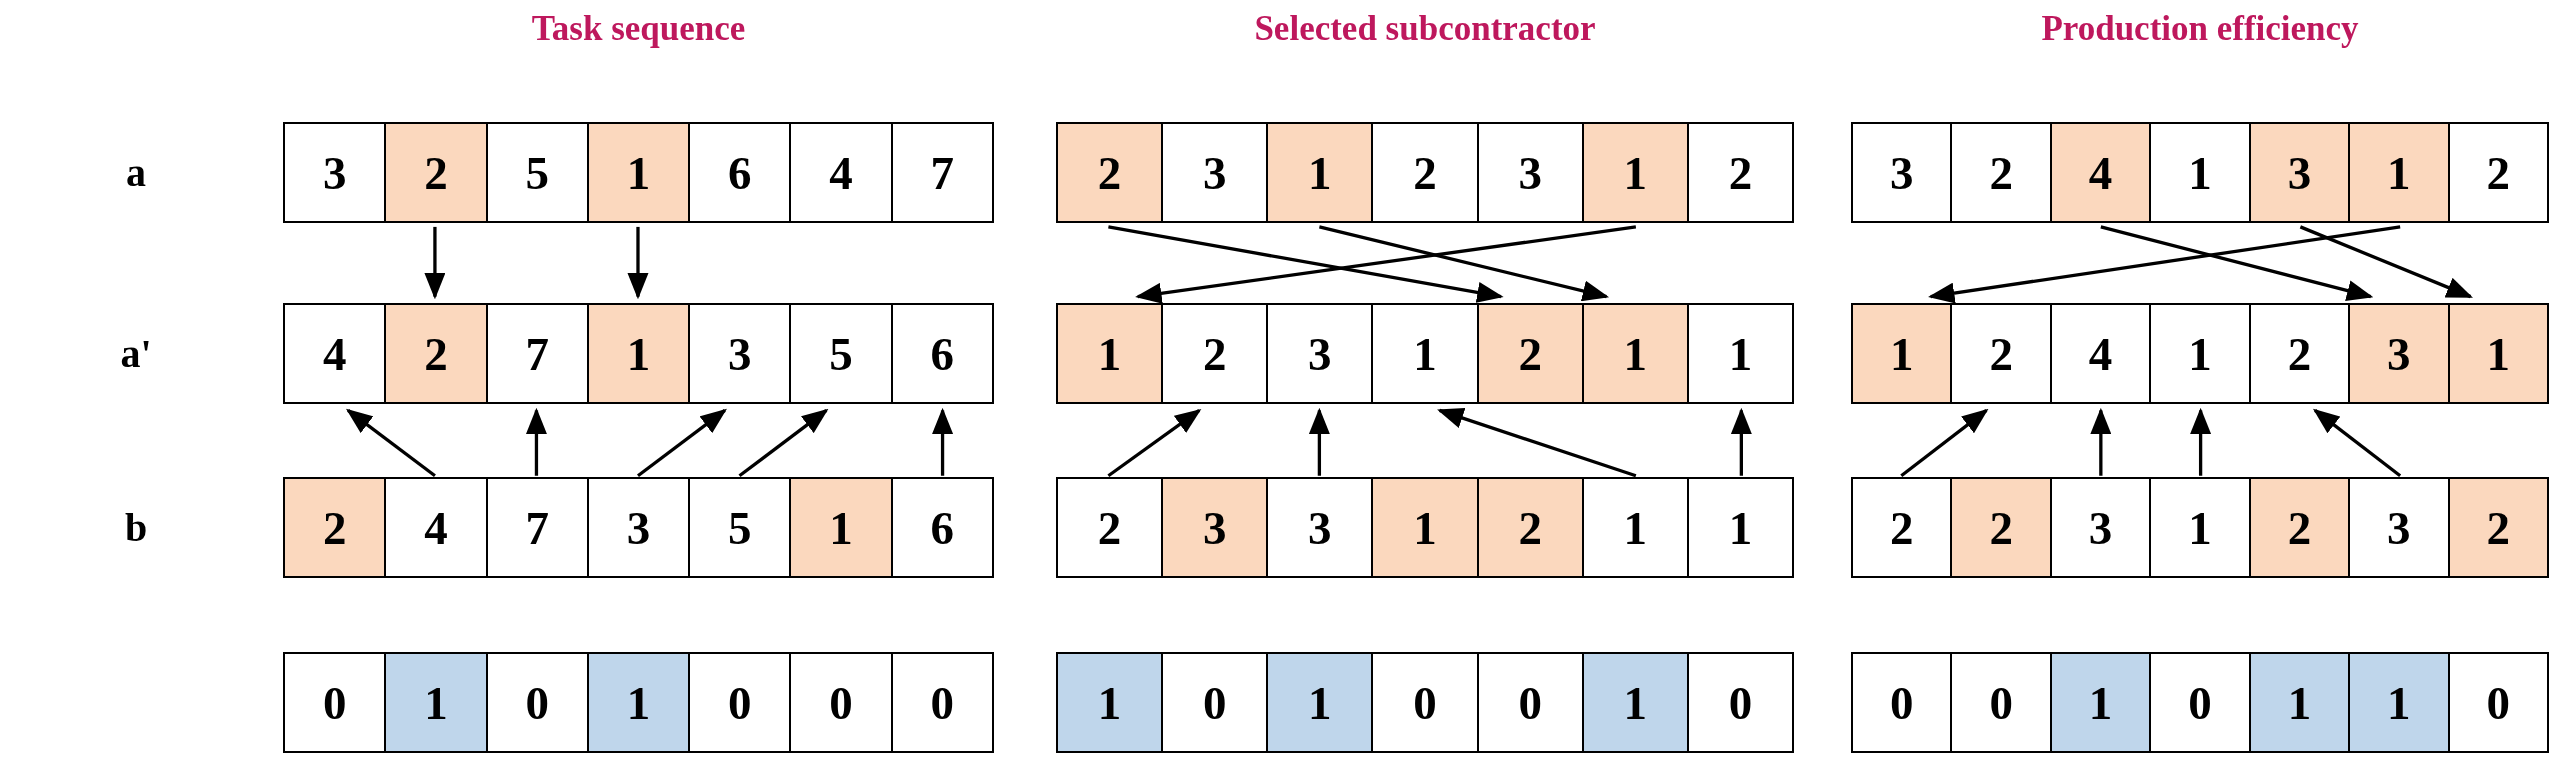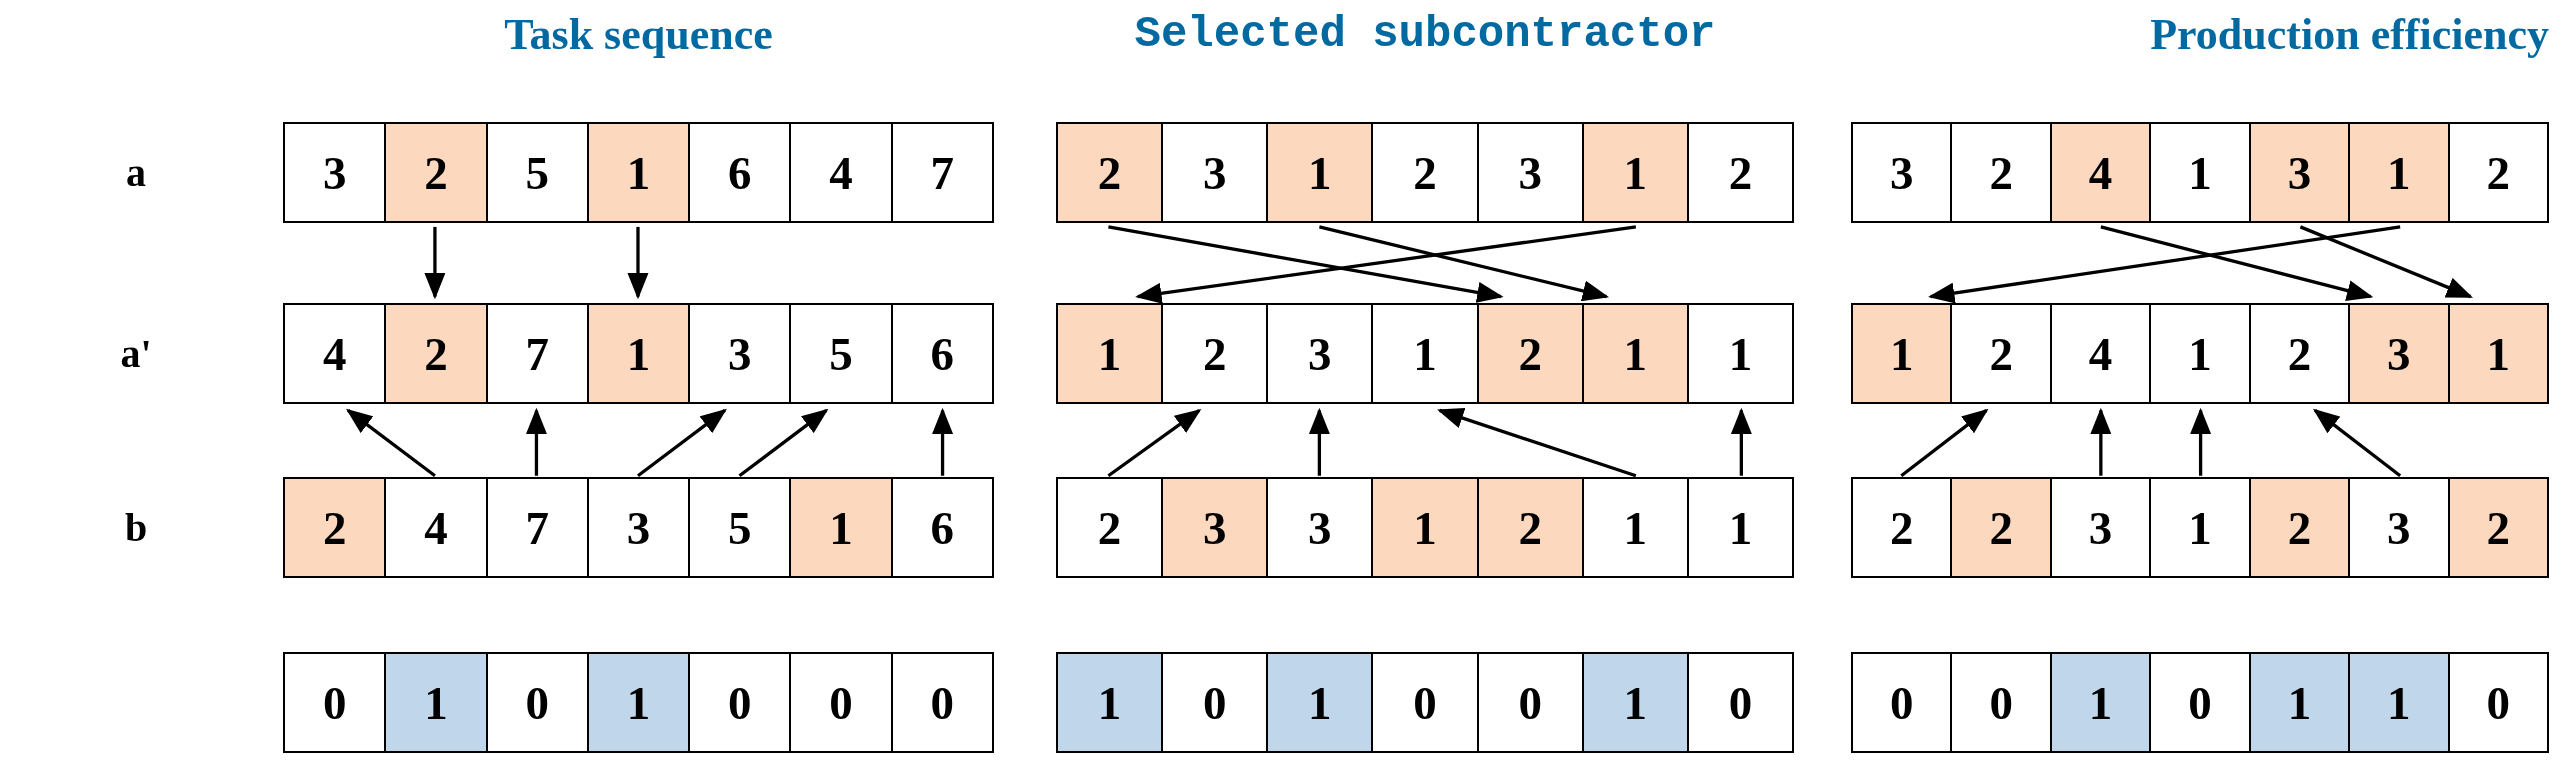--- a/index.html
+++ b/index.html
@@ -7,23 +7,23 @@
     position:relative;
     width:2576px;height:779px;
     background:#ffffff;
     font-family:"Liberation Serif","DejaVu Serif",serif;
     overflow:hidden;
   }
   #arrows-layer{position:absolute;left:0;top:0;z-index:1;}
   .panel-title{
     position:absolute;
     text-align:center;
-    font-size:44px;
+    font-size:35px;
     font-weight:bold;
-    color:#0369a1;
+    color:#be185d;
     z-index:2;
   }
   .row-label{
     position:absolute;
     left:0;width:272px;
     display:flex;align-items:center;justify-content:center;
     font-size:40px;font-weight:bold;color:#000;
     z-index:2;
   }
   .array-row{
@@ -113,21 +113,21 @@
     </div>
     <div class="array-row" style="left: 283px; top: 652px; width: 711px; height: 101px;">
       <div class="array-cell">0</div>
       <div class="array-cell hl-blue">1</div>
       <div class="array-cell">0</div>
       <div class="array-cell hl-blue">1</div>
       <div class="array-cell">0</div>
       <div class="array-cell">0</div>
       <div class="array-cell">0</div>
     </div>
-    <div class="panel-title" style="left: 1056px; width: 738px; top: 8.8px; font-family: Liberation Mono, monospace;">Selected subcontractor</div>
+    <div class="panel-title" style="left: 1056px; width: 738px; top: 8.8px;">Selected subcontractor</div>
     <div class="array-row" style="left: 1056px; top: 122px; width: 738px; height: 101px;">
       <div class="array-cell hl-orange">2</div>
       <div class="array-cell">3</div>
       <div class="array-cell hl-orange">1</div>
       <div class="array-cell">2</div>
       <div class="array-cell">3</div>
       <div class="array-cell hl-orange">1</div>
       <div class="array-cell">2</div>
     </div>
     <div class="array-row" style="left: 1056px; top: 303px; width: 738px; height: 101px;">
@@ -150,21 +150,21 @@
     </div>
     <div class="array-row" style="left: 1056px; top: 652px; width: 738px; height: 101px;">
       <div class="array-cell hl-blue">1</div>
       <div class="array-cell">0</div>
       <div class="array-cell hl-blue">1</div>
       <div class="array-cell">0</div>
       <div class="array-cell">0</div>
       <div class="array-cell hl-blue">1</div>
       <div class="array-cell">0</div>
     </div>
-    <div class="panel-title" style="left: 1851px; width: 698px; top: 8.8px; text-align: right;">Production efficiency</div>
+    <div class="panel-title" style="left: 1851px; width: 698px; top: 8.8px;">Production efficiency</div>
     <div class="array-row" style="left: 1851px; top: 122px; width: 698px; height: 101px;">
       <div class="array-cell">3</div>
       <div class="array-cell">2</div>
       <div class="array-cell hl-orange">4</div>
       <div class="array-cell">1</div>
       <div class="array-cell hl-orange">3</div>
       <div class="array-cell hl-orange">1</div>
       <div class="array-cell">2</div>
     </div>
     <div class="array-row" style="left: 1851px; top: 303px; width: 698px; height: 101px;">

